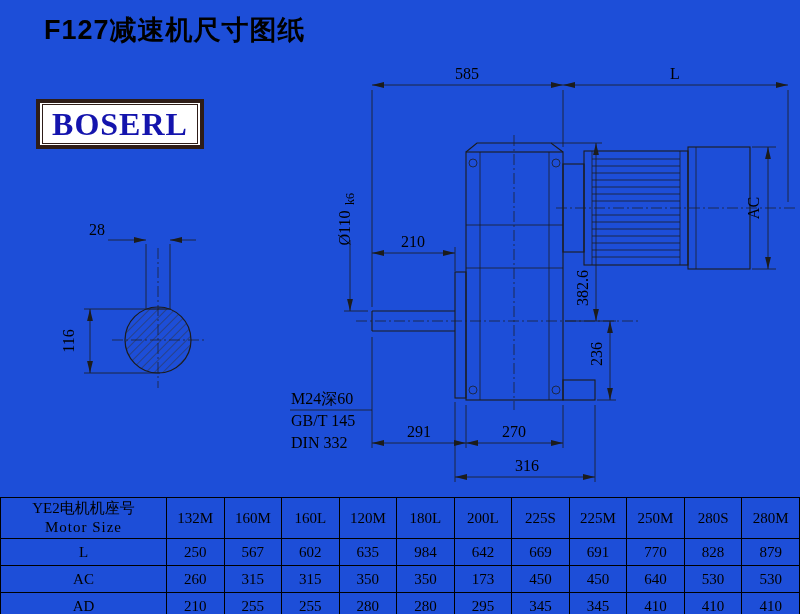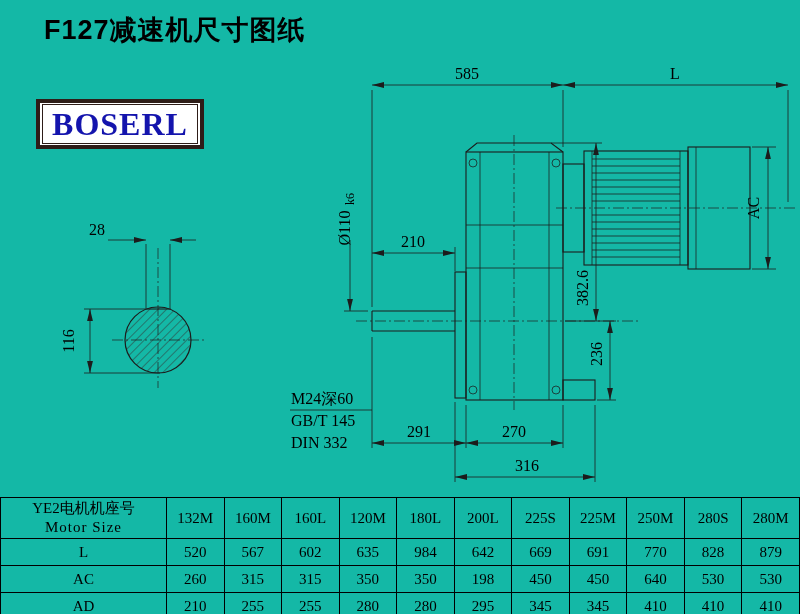--- a/index.html
+++ b/index.html
@@ -1,16 +1,16 @@
 <!DOCTYPE html>
 <html><head>
 <meta charset="utf-8">
 <style>
   html,body{margin:0;padding:0;background:#fff;}
-  .page{position:relative;width:800px;height:614px;background:#14b8a6;overflow:hidden;
+  .page{position:relative;width:800px;height:614px;background:#1d4ed8;overflow:hidden;
         font-family:"Liberation Sans",sans-serif;color:#000;}
   .title{position:absolute;left:44px;top:12px;font-size:27px;font-weight:700;
          letter-spacing:1px;font-family:"Liberation Sans",sans-serif;}
   .logo-outer{position:absolute;left:36px;top:99px;width:168px;height:50px;
               border:4px solid #2e1d18;background:#fff;box-sizing:border-box;
               display:flex;align-items:center;justify-content:center;}
   .logo-inner{width:154px;height:38px;border:1px solid #2e1d18;display:flex;
               align-items:center;justify-content:center;}
   .logo-text{font-family:"Liberation Serif",serif;font-weight:700;font-size:32px;
              color:#1414ad;letter-spacing:1px;line-height:1;}
@@ -211,40 +211,40 @@
       <th>180L</th>
       <th>200L</th>
       <th>225S</th>
       <th>225M</th>
       <th>250M</th>
       <th>280S</th>
       <th>280M</th>
     </tr>
     <tr class="vrow">
       <td>L</td>
-      <td>520</td>
+      <td>250</td>
       <td>567</td>
       <td>602</td>
       <td>635</td>
       <td>984</td>
       <td>642</td>
       <td>669</td>
       <td>691</td>
       <td>770</td>
       <td>828</td>
       <td>879</td>
     </tr>
     <tr class="vrow">
       <td>AC</td>
       <td>260</td>
       <td>315</td>
       <td>315</td>
       <td>350</td>
       <td>350</td>
-      <td>198</td>
+      <td>173</td>
       <td>450</td>
       <td>450</td>
       <td>640</td>
       <td>530</td>
       <td>530</td>
     </tr>
     <tr class="vrow">
       <td>AD</td>
       <td>210</td>
       <td>255</td>

